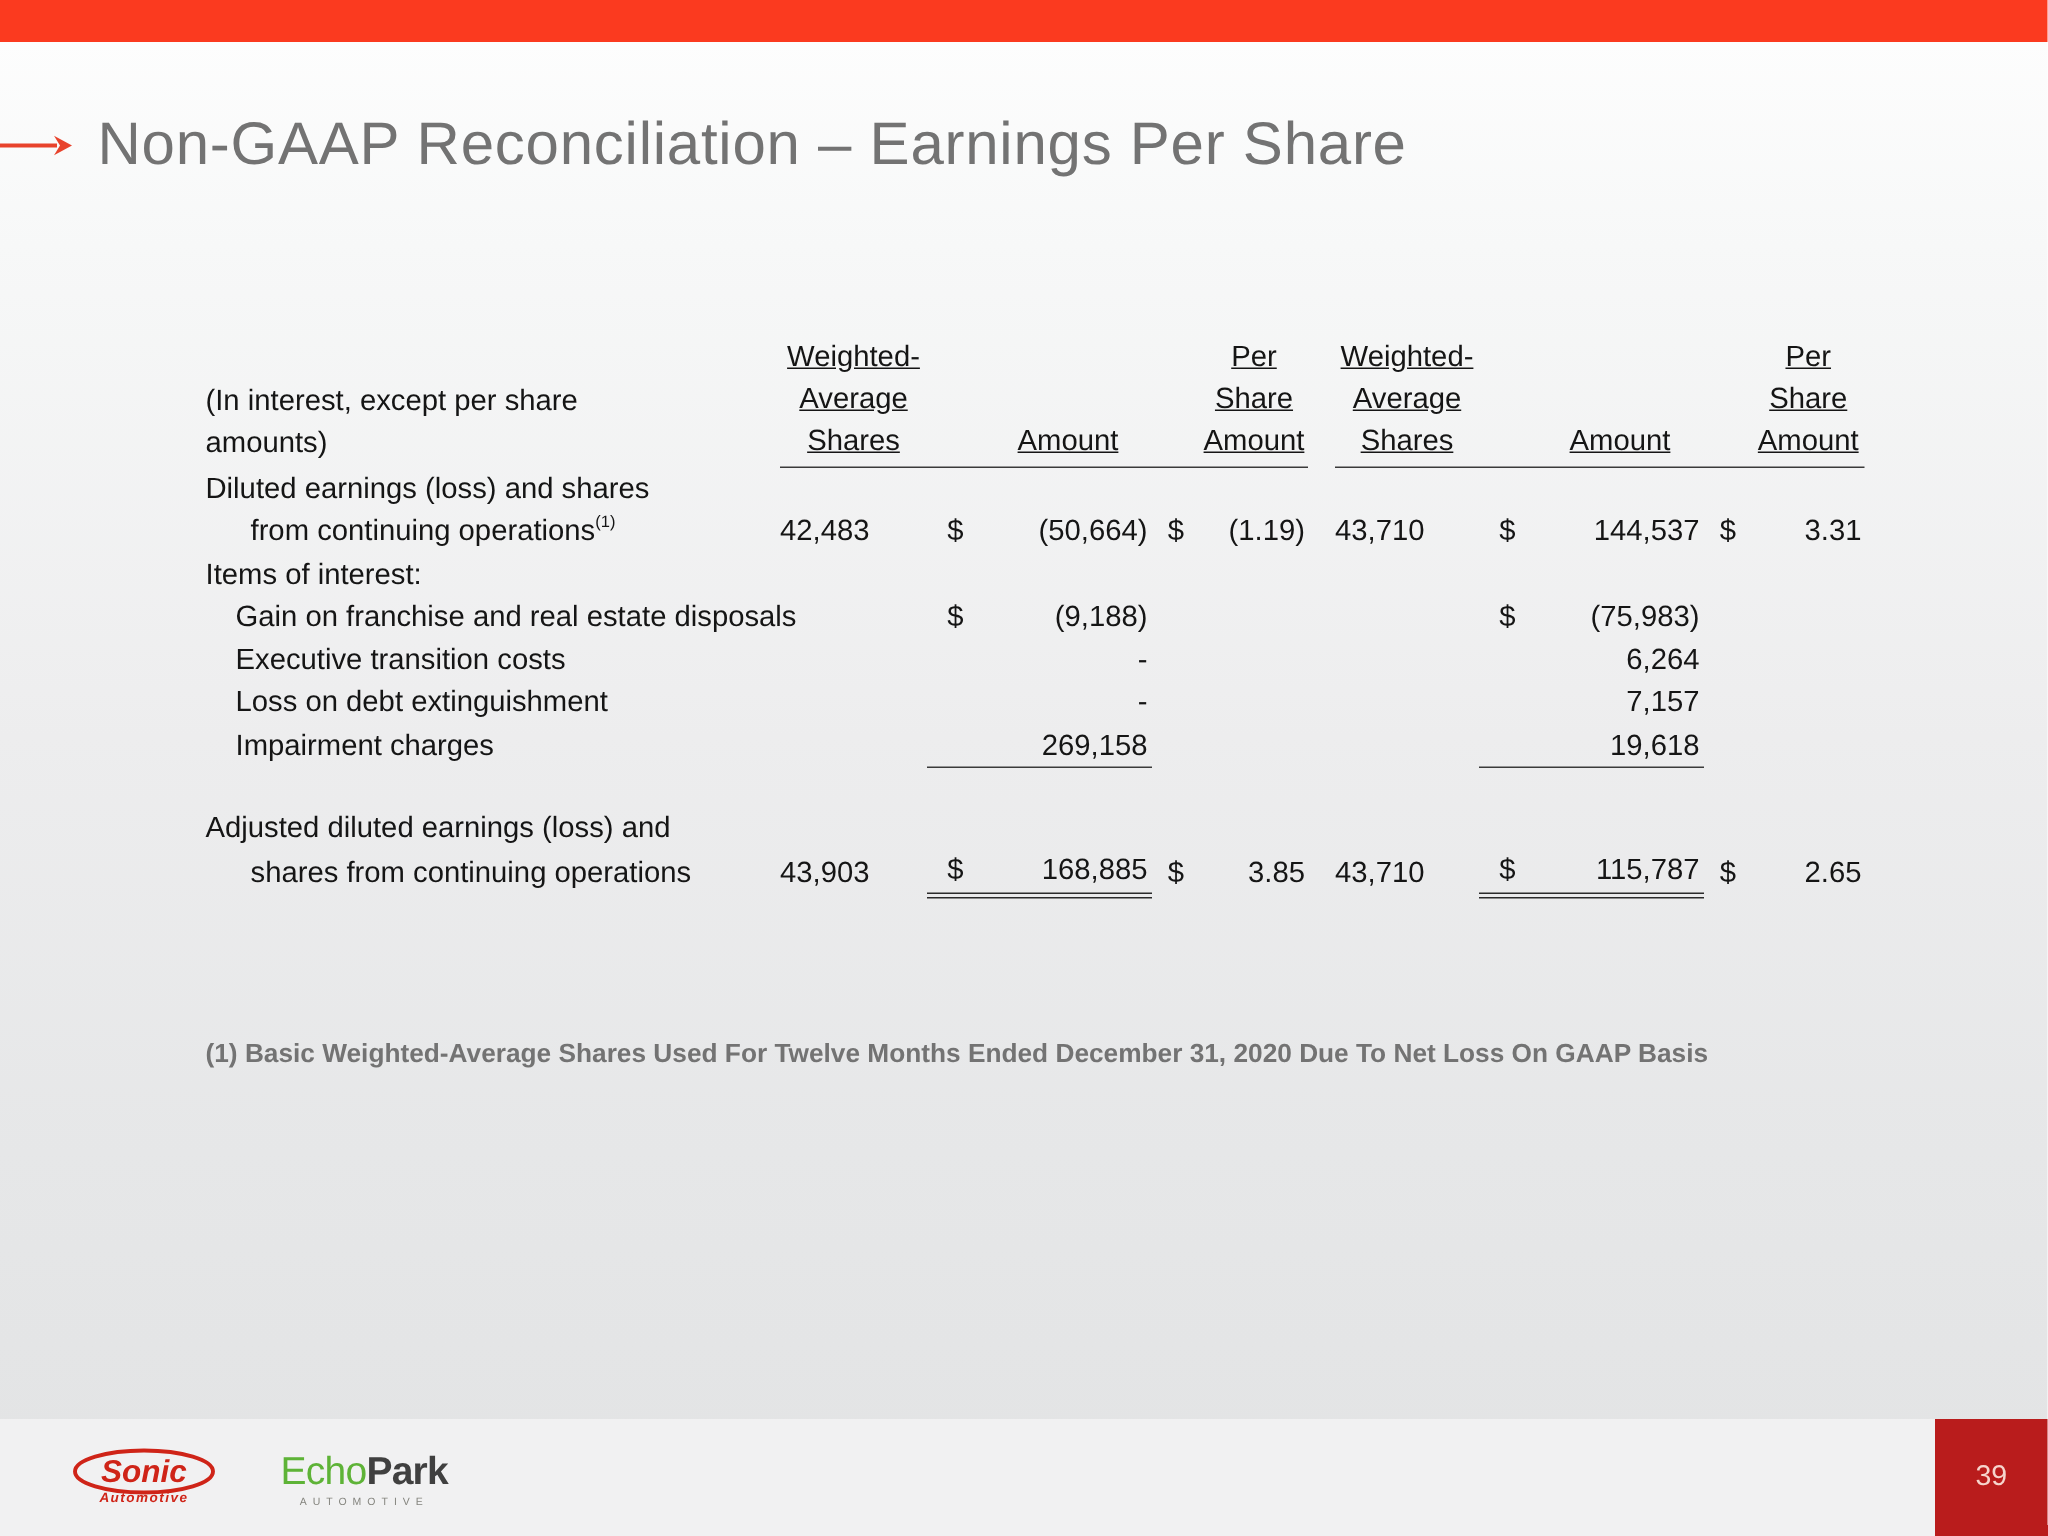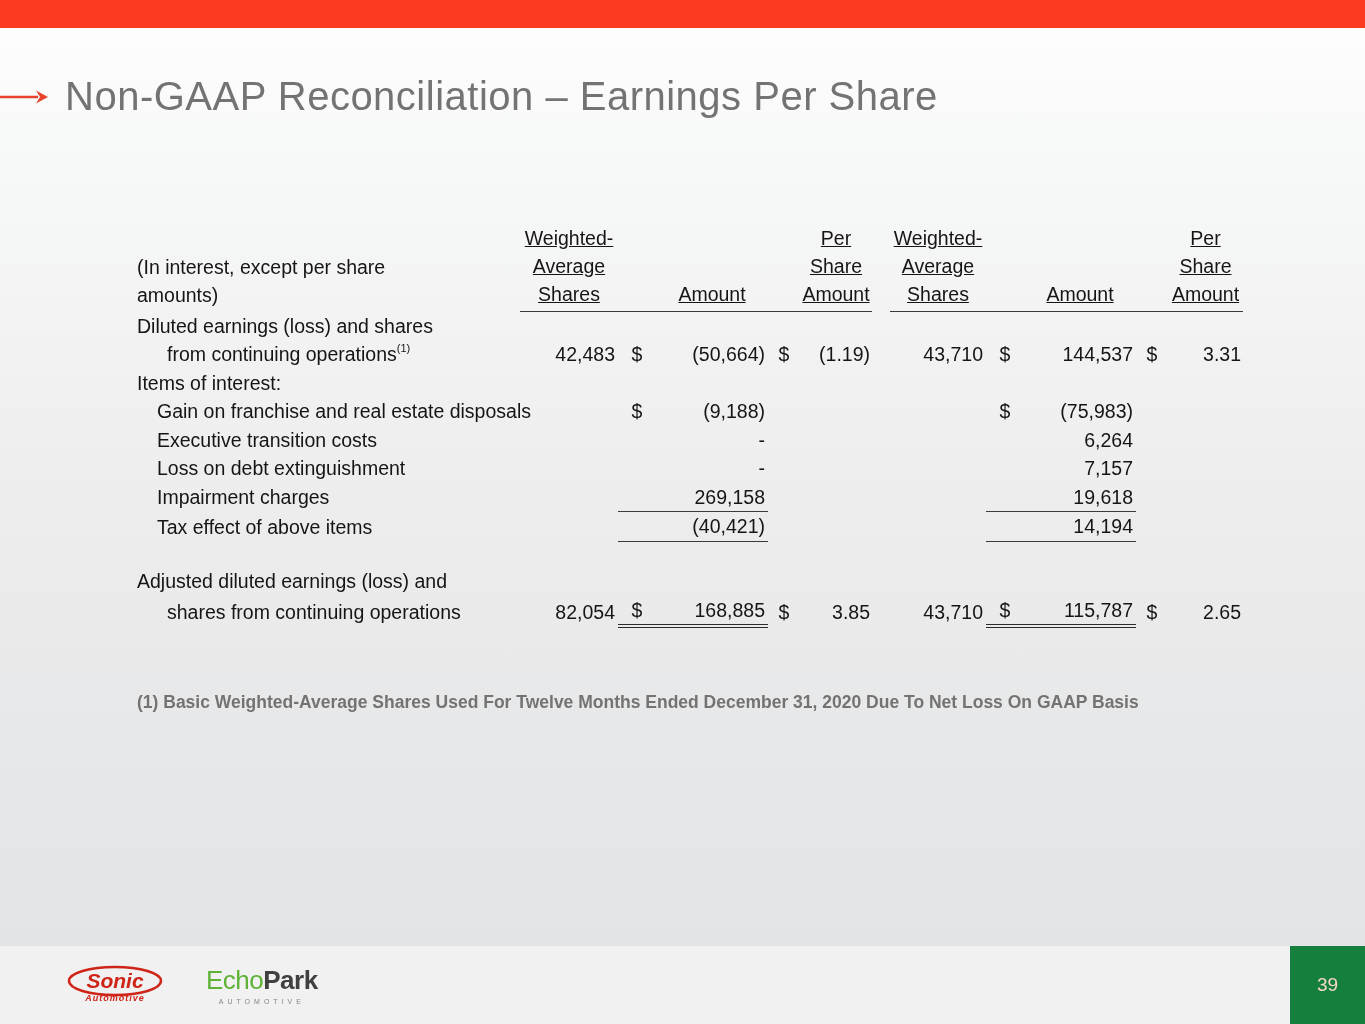--- a/index.html
+++ b/index.html
@@ -33,43 +33,43 @@
   .chc { text-align:center;text-decoration:underline; }
   .ch div, .cap div { line-height:28px; }
   .cap { vertical-align:bottom; padding-bottom:3px; }
 
   
   .drow td { height:28.5px; line-height:28.5px; vertical-align:bottom; }
   .lbl  { white-space:nowrap; overflow:visible; }
   .ind-a { padding-left:30px; }
   .ind-b { padding-left:20px; }
   .ind-c { padding-left:43px; }
-  .s { text-align:right; padding-right:3px; }
+  .s { text-align:left; padding-right:3px; }
   .c { text-align:center; }
   .a { text-align:right; padding-right:3px; }
   .p { text-align:right; padding-right:2px; }
   .u  { border-bottom:1.5px solid #3a3a3a; }
   .uu { border-bottom:4px double #2b2b2b; }
   .spacer td { height:26px; }
   sup { font-size:11px; line-height:0; vertical-align:9px; letter-spacing:0; }
 
   .footnote { position:absolute; left:137px; top:692px; font-size:17.5px;
               color:#737373; white-space:nowrap;font-weight:bold; }
 
   .footer { position:absolute; left:0; right:0; bottom:0; height:78px;
             background:#f1f1f2; }
-  .logos { position:absolute; left:66px; top:0; height:78px; display:flex;
+  .logos { position:absolute; left:47px; top:0; height:78px; display:flex;
            align-items:center; gap:42px; }
   .echopark { text-align:center; }
   .echopark .brand { font-size:26px; font-weight:500; letter-spacing:-0.5px; }
   .echopark .echo { color:#5eb337; }
   .echopark .park { color:#404040; font-weight:600; }
   .echopark .sub  { font-size:7px; letter-spacing:4px; color:#85857f; margin-top:2px; }
   .page-box { position:absolute; right:0; bottom:0; width:75px; height:78px;
-              background:#15803d; color:#f6d5cd; display:flex; align-items:center;
+              background:#b91c1c; color:#f6d5cd; display:flex; align-items:center;
               justify-content:center; font-size:19px; }
 </style>
 </head>
 <body>
 
 <div class="top-bar"></div>
 
 <svg class="title-arrow" width="52" height="22" viewBox="0 0 52 22">
   <line x1="0" y1="11" x2="38" y2="11" stroke="#e8432c" stroke-width="2.6"></line>
   <path d="M36 4.5 L48 11 L36 17.5 L40 11 Z" fill="#e8432c"></path>
@@ -232,34 +232,20 @@
           <td></td>
           <td></td>
           <td></td>
           <td class="u"></td>
       <td class="a u">19,618</td>
       <td></td>
           <td></td>
     </tr>
 
 
-    <tr class="drow">
-      <td class="lbl ind-b">Tax effect of above items</td>
-      <td></td>
-          <td class="u"></td>
-      <td class="a u">(40,421)</td>
-      <td></td>
-          <td></td>
-          <td></td>
-          <td></td>
-          <td class="u"></td>
-      <td class="a u">14,194</td>
-      <td></td>
-          <td></td>
-    </tr>
 
     <tr class="spacer">
           <td colspan="12"></td>
         </tr>
 
     <tr class="drow">
       <td class="lbl">Adjusted diluted earnings (loss) and</td>
       <td></td>
           <td></td>
           <td></td>
@@ -268,21 +254,21 @@
           <td></td>
           <td></td>
           <td></td>
           <td></td>
           <td></td>
           <td></td>
     </tr>
 
     <tr class="drow">
       <td class="lbl ind-a">shares from continuing operations</td>
-      <td class="s">82,054</td>
+      <td class="s">43,903</td>
       <td class="c uu">$</td>
       <td class="a uu">168,885</td>
       <td class="c">$</td>
       <td class="p">3.85</td>
       <td></td>
       <td class="s">43,710</td>
       <td class="c uu">$</td>
       <td class="a uu">115,787</td>
       <td class="c">$</td>
       <td class="p">2.65</td>

